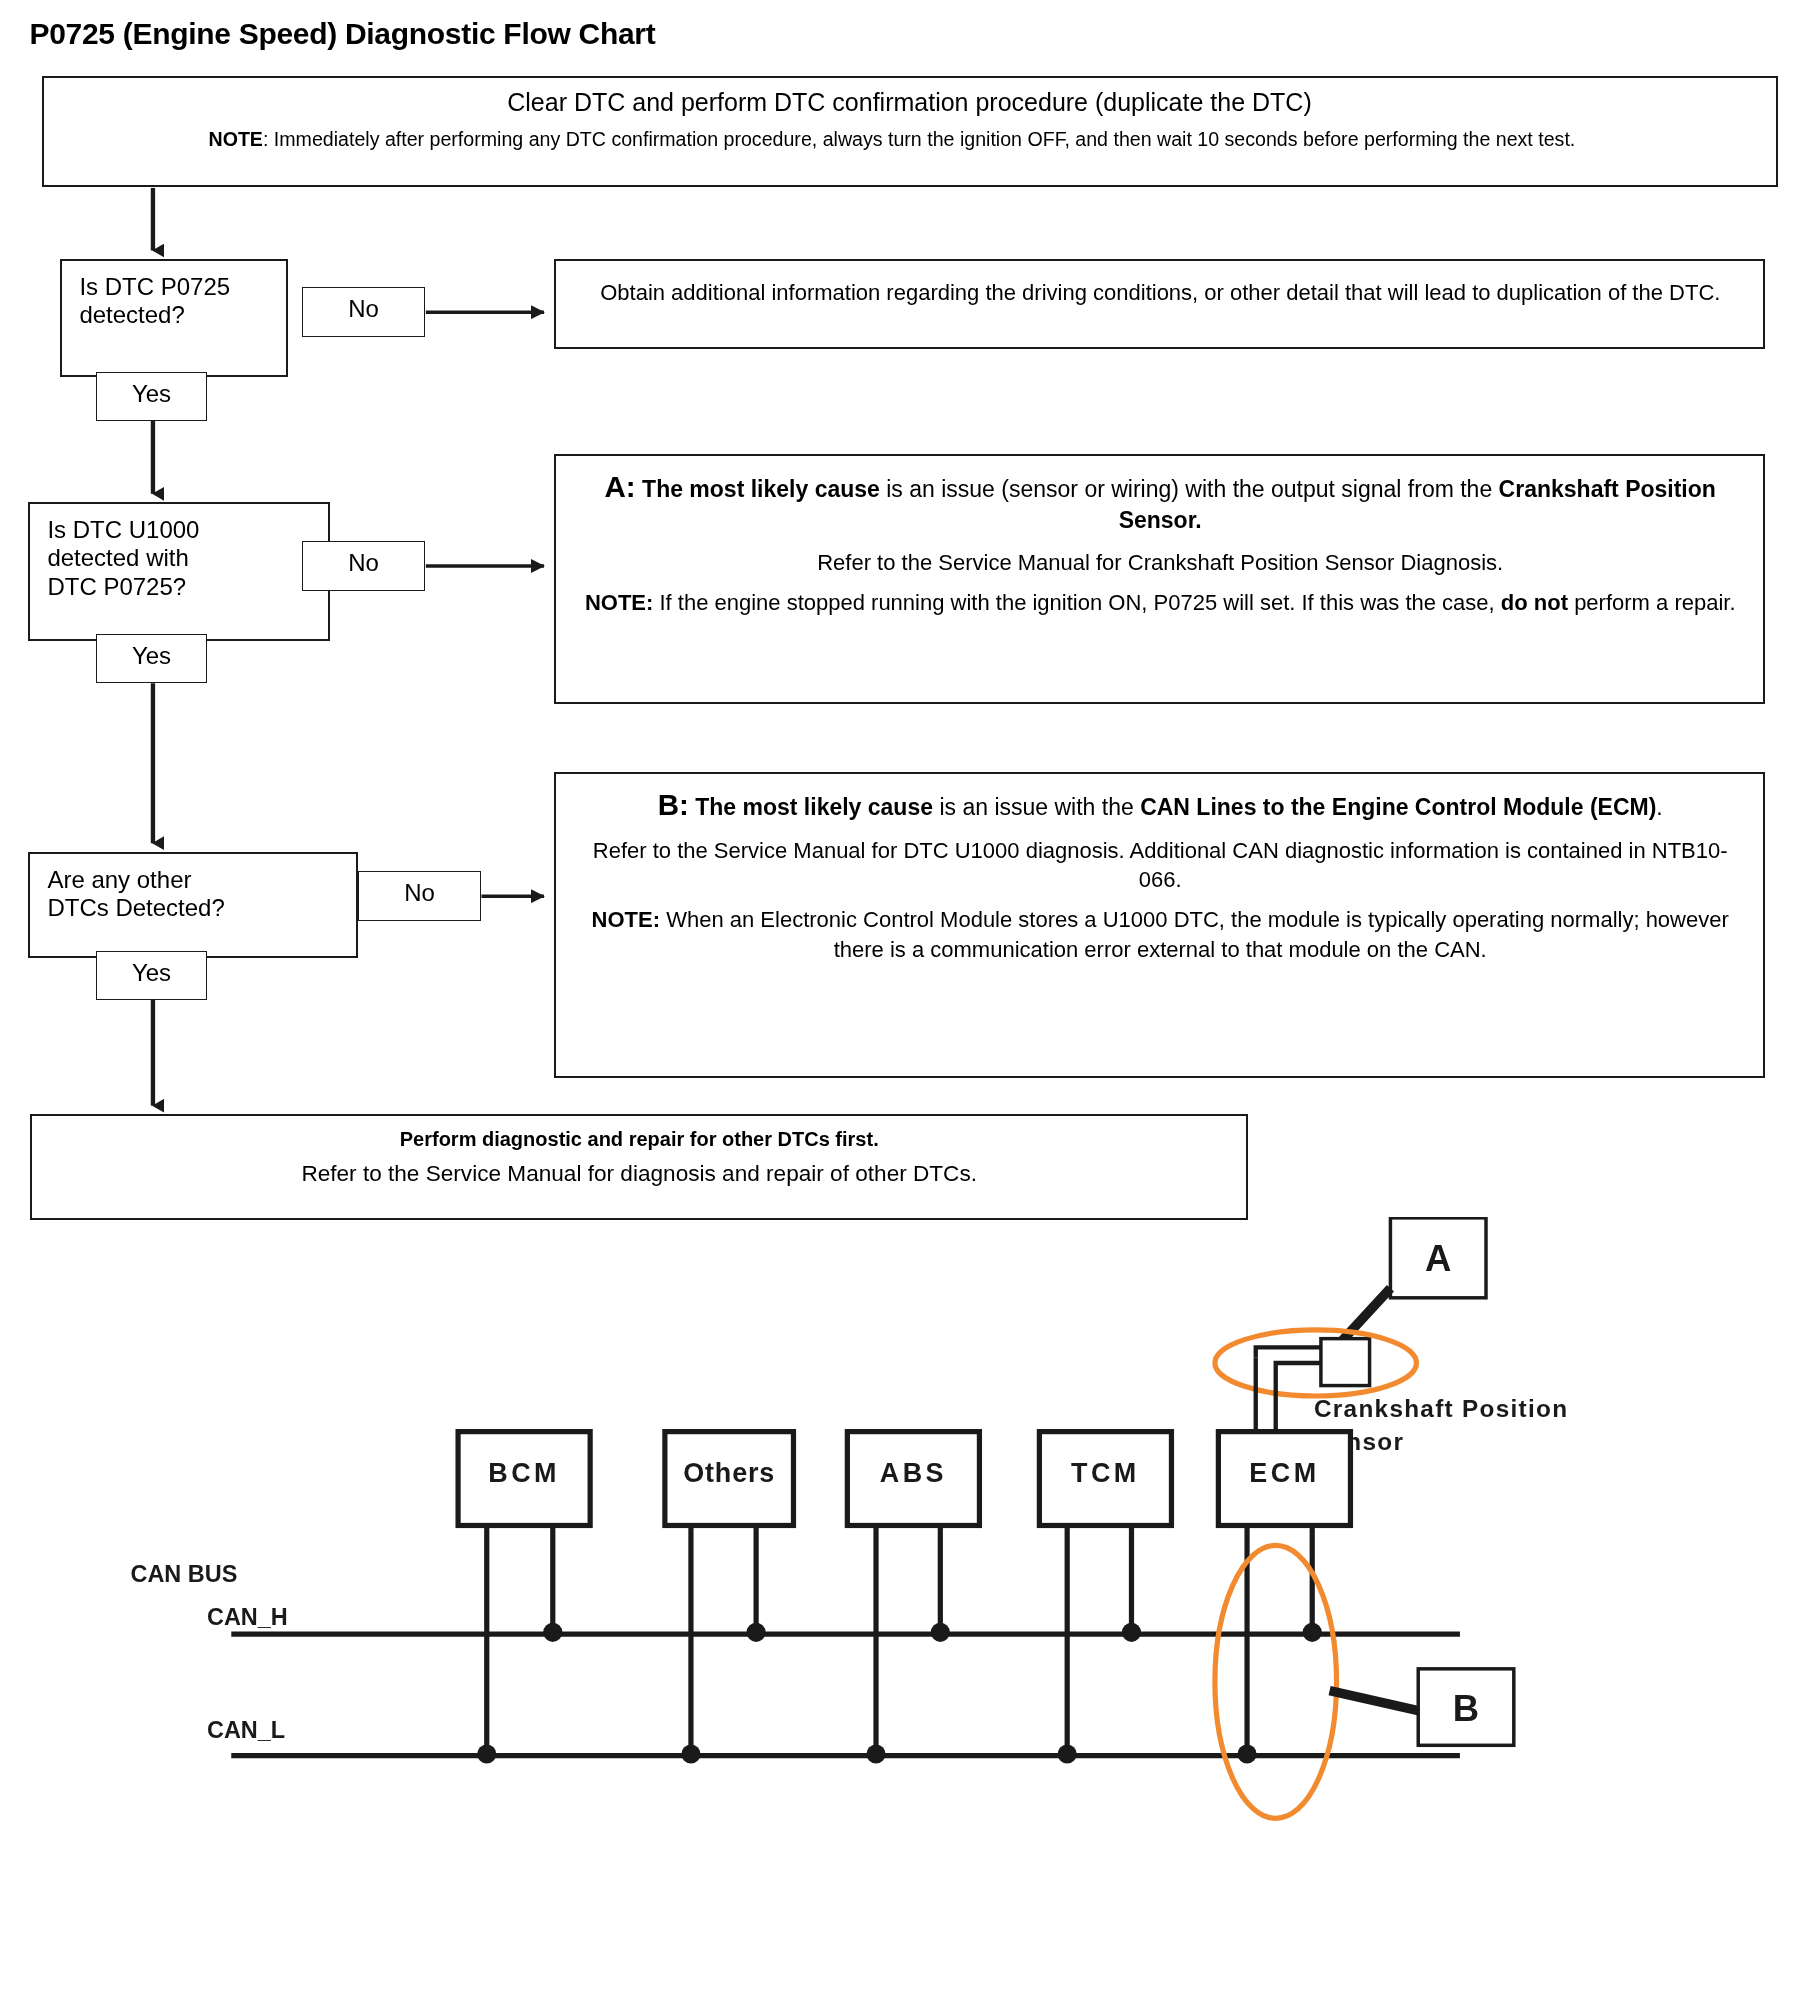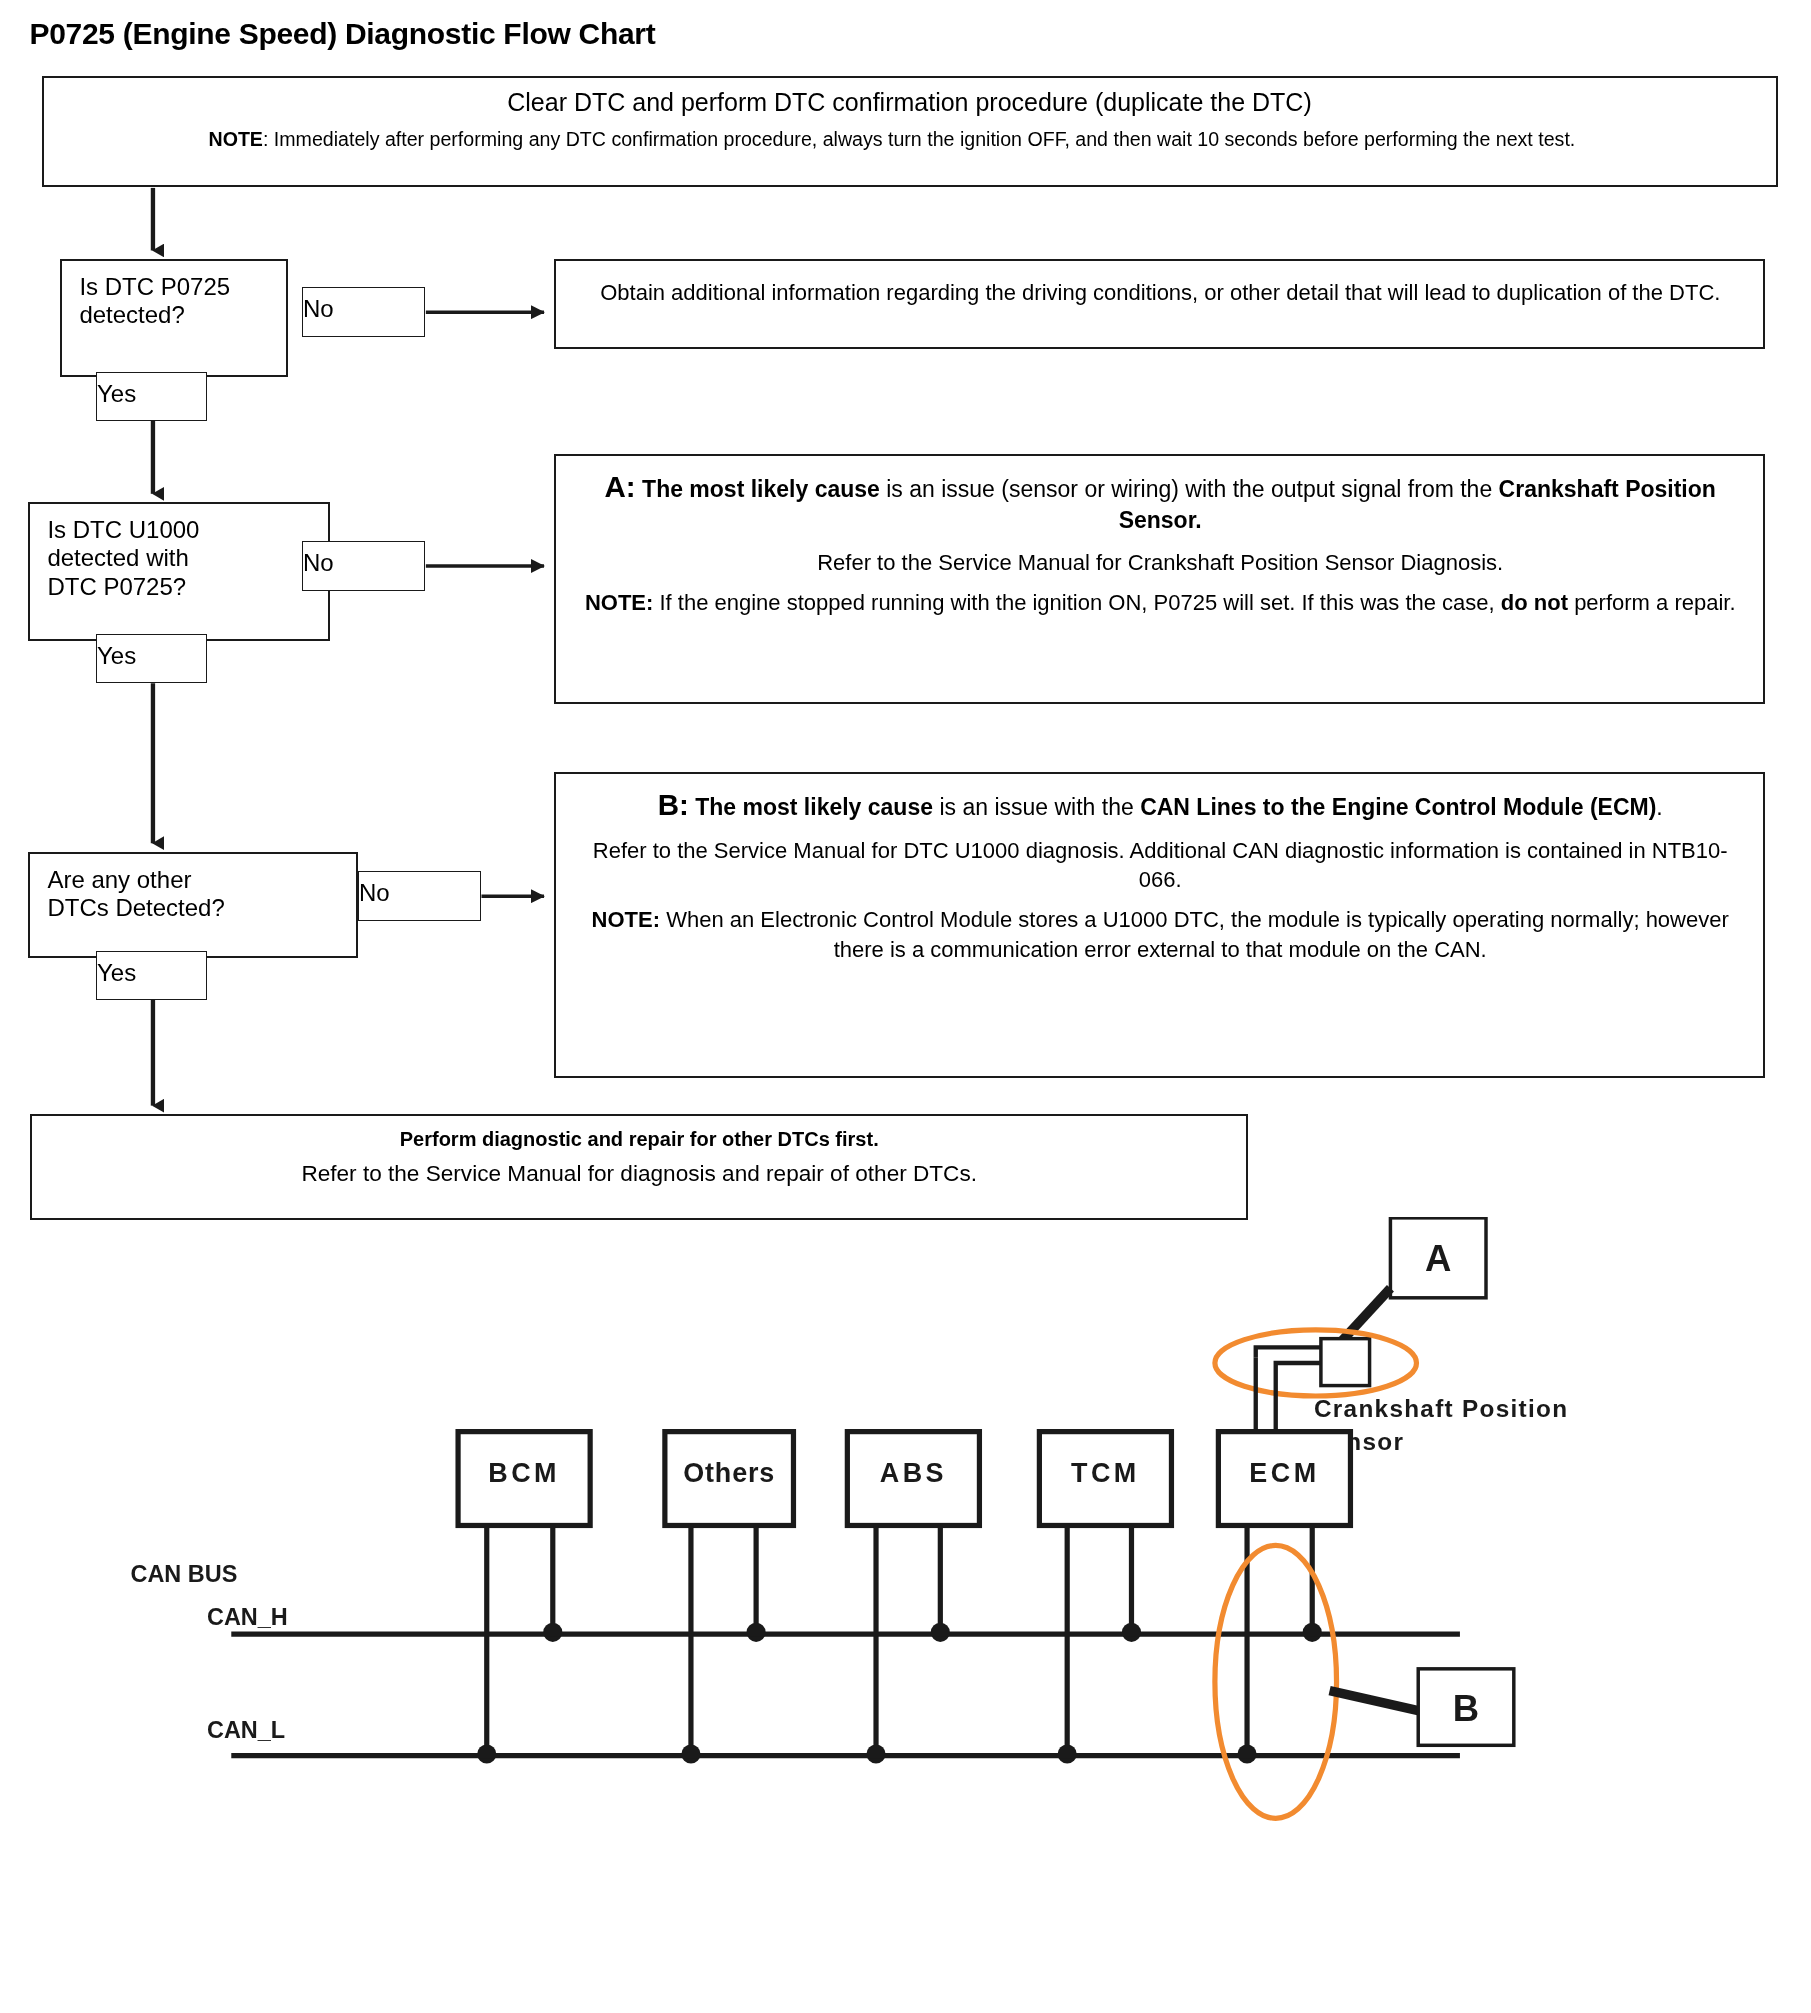--- a/index.html
+++ b/index.html
@@ -71,21 +71,21 @@
   #dec2 { left: 28px; top: 502px; width: 302px; height: 139px; }
   #dec3 { left: 28px; top: 852px; width: 330px; height: 106px; }
 
   
   .ynbox {
     position: absolute;
     box-sizing: border-box;
     border: 1.7px solid #1a1a1a;
     background: #ffffff;
     font-size: 24px;
-    text-align: left;
+    text-align: center;
     line-height: 1;
   }
   .ynbox span { display: block; padding-top: 8.7px; }
 
   #no1  { left: 302px; top: 287px; width: 123px; height: 50px; }
   #yes1 { left: 96px; top: 372px; width: 111px; height: 49px; }
   #no2  { left: 302px; top: 541px; width: 123px; height: 50px; }
   #yes2 { left: 96px; top: 634px; width: 111px; height: 49px; }
   #no3  { left: 358px; top: 871px; width: 123px; height: 50px; }
   #yes3 { left: 96px; top: 951px; width: 111px; height: 49px; }

